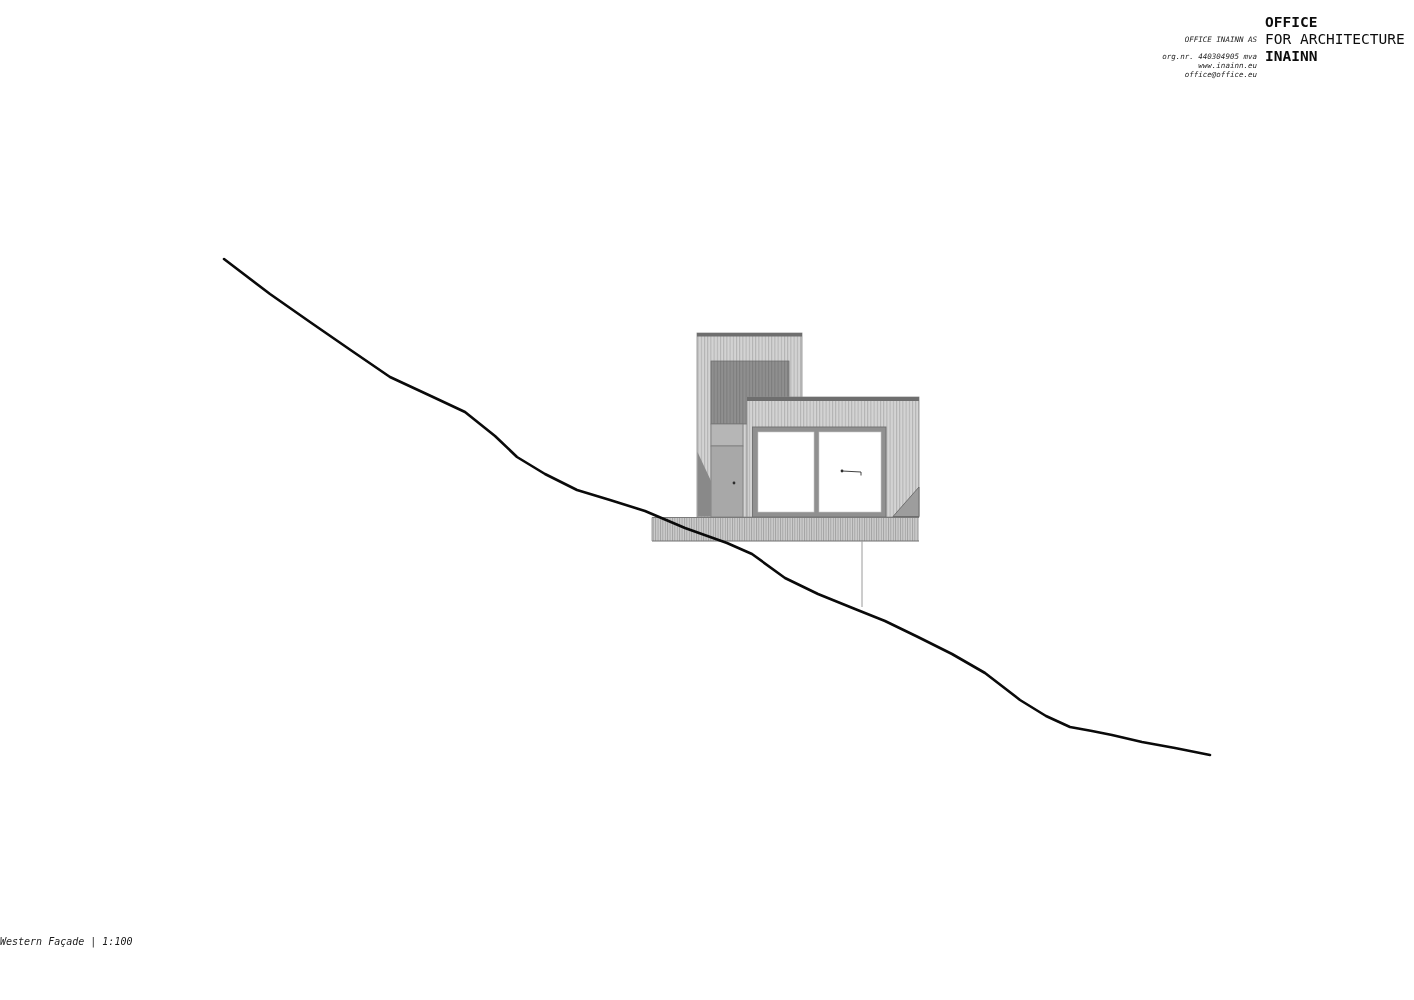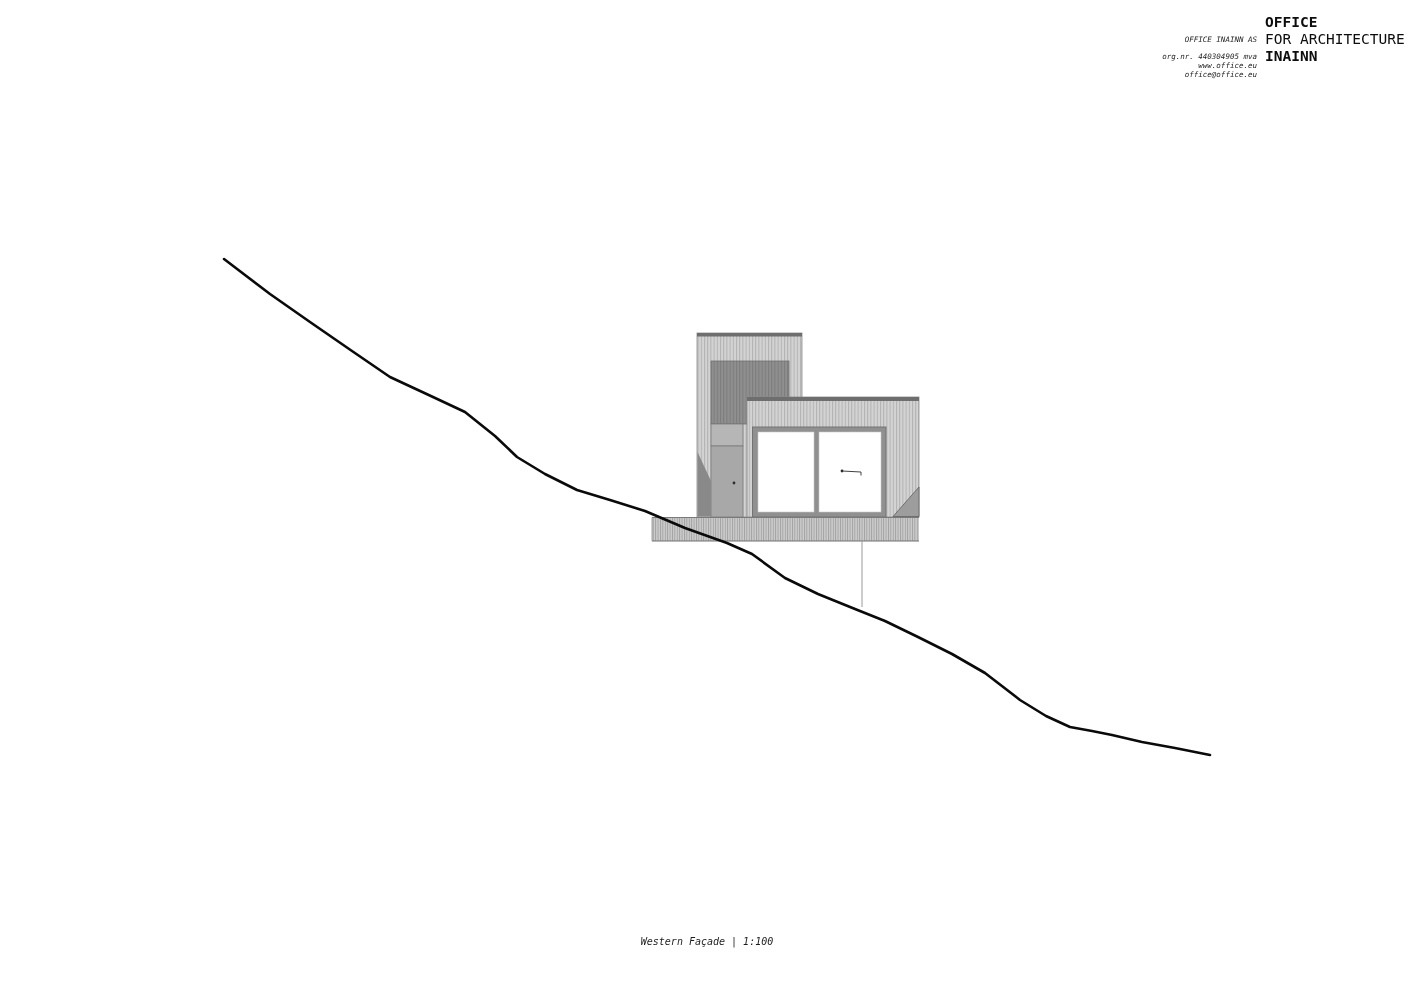--- a/index.html
+++ b/index.html
@@ -20,33 +20,33 @@
     font:14.5px/17px "DejaVu Sans Mono",monospace;color:#0d0d0d;
     white-space:nowrap;
   }
   .wordmark .wm-bold{font-weight:bold;}
 
   
   .drawing-svg{position:absolute;left:0;top:0;width:1414px;height:1000px;}
 
   
   .caption{
-    position:absolute;left:0;top:935px;width:100%;text-align:center;
+    position:absolute;left:0;top:935px;width:100%;
     font:italic 10px/14px "DejaVu Sans Mono",monospace;color:#1c1c1c;
   }
 </style>
 </head>
 <body>
 
 <header class="title-block">
   <div class="firm-info">
     <div>OFFICE INAINN AS</div>
     <div class="info-gap"></div>
     <div>org.nr. 440304905 mva</div>
-    <div>www.office.eu</div>
+    <div>www.inainn.eu</div>
     <div>office@office.eu</div>
   </div>
   <div class="wordmark">
     <div class="wm-bold">OFFICE</div>
     <div>FOR ARCHITECTURE</div>
     <div class="wm-bold">INAINN</div>
   </div>
 </header>
 
 <svg class="drawing-svg" viewBox="0 0 1414 1000" aria-hidden="true">

